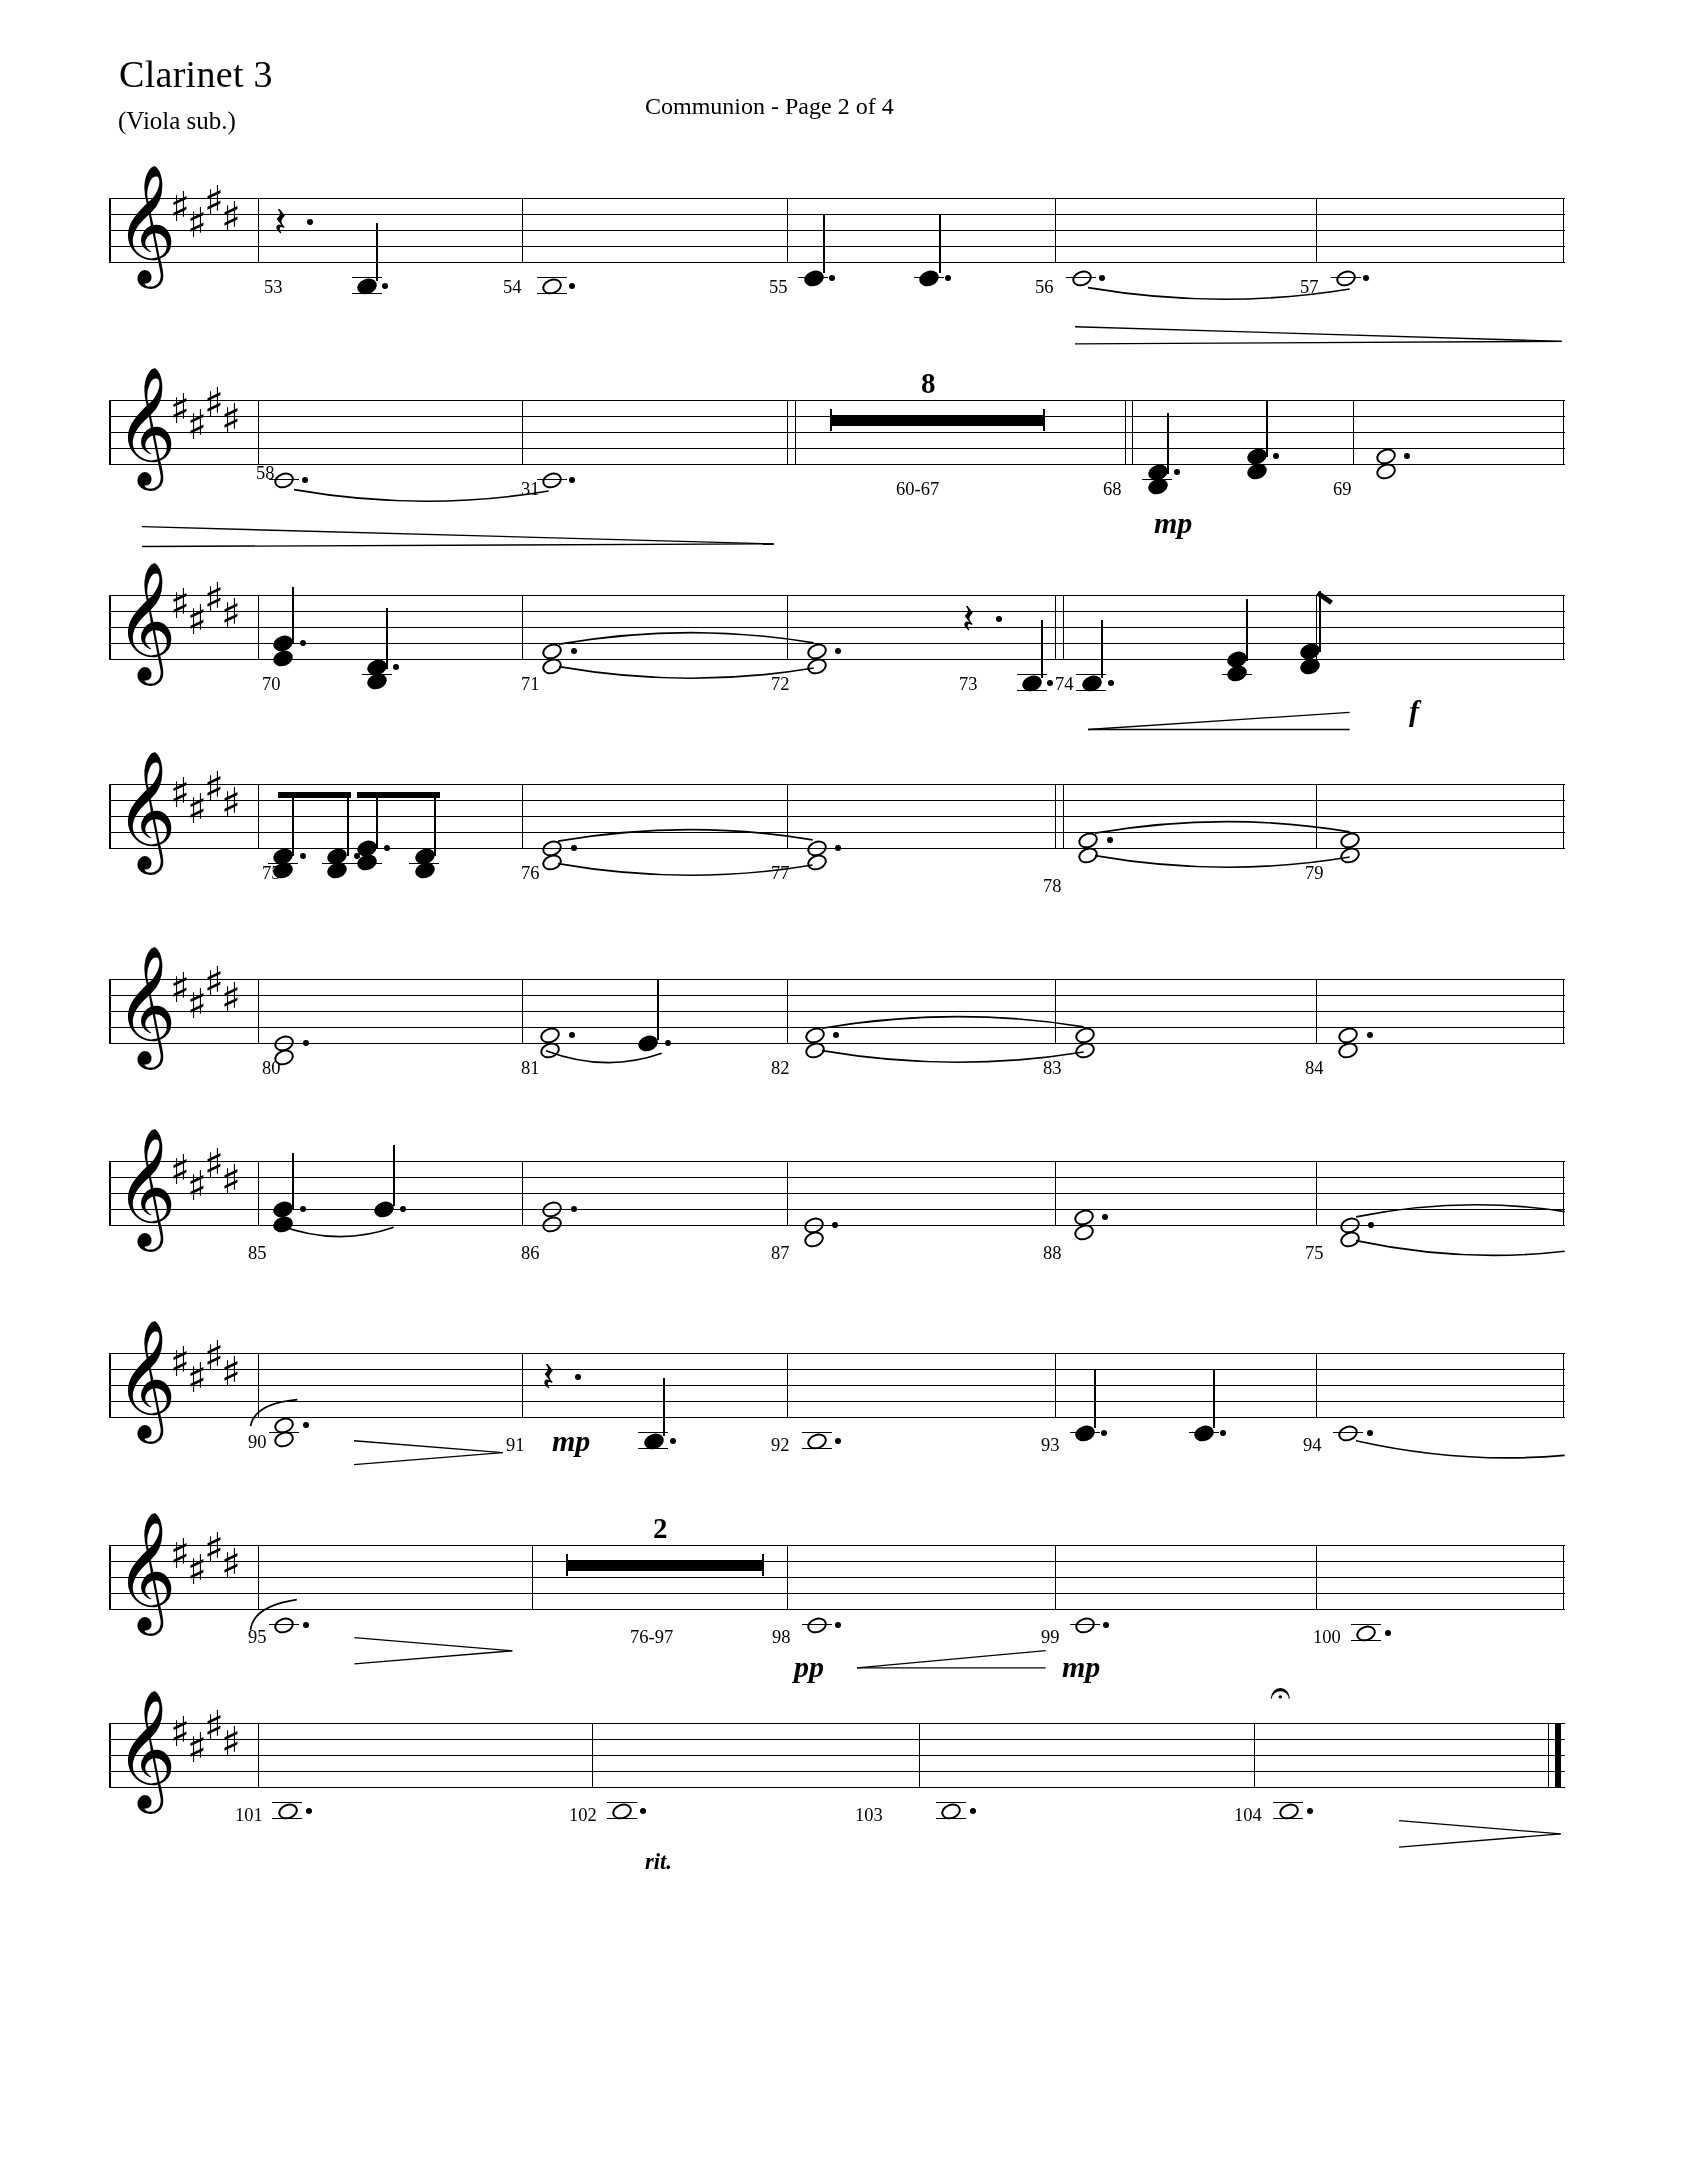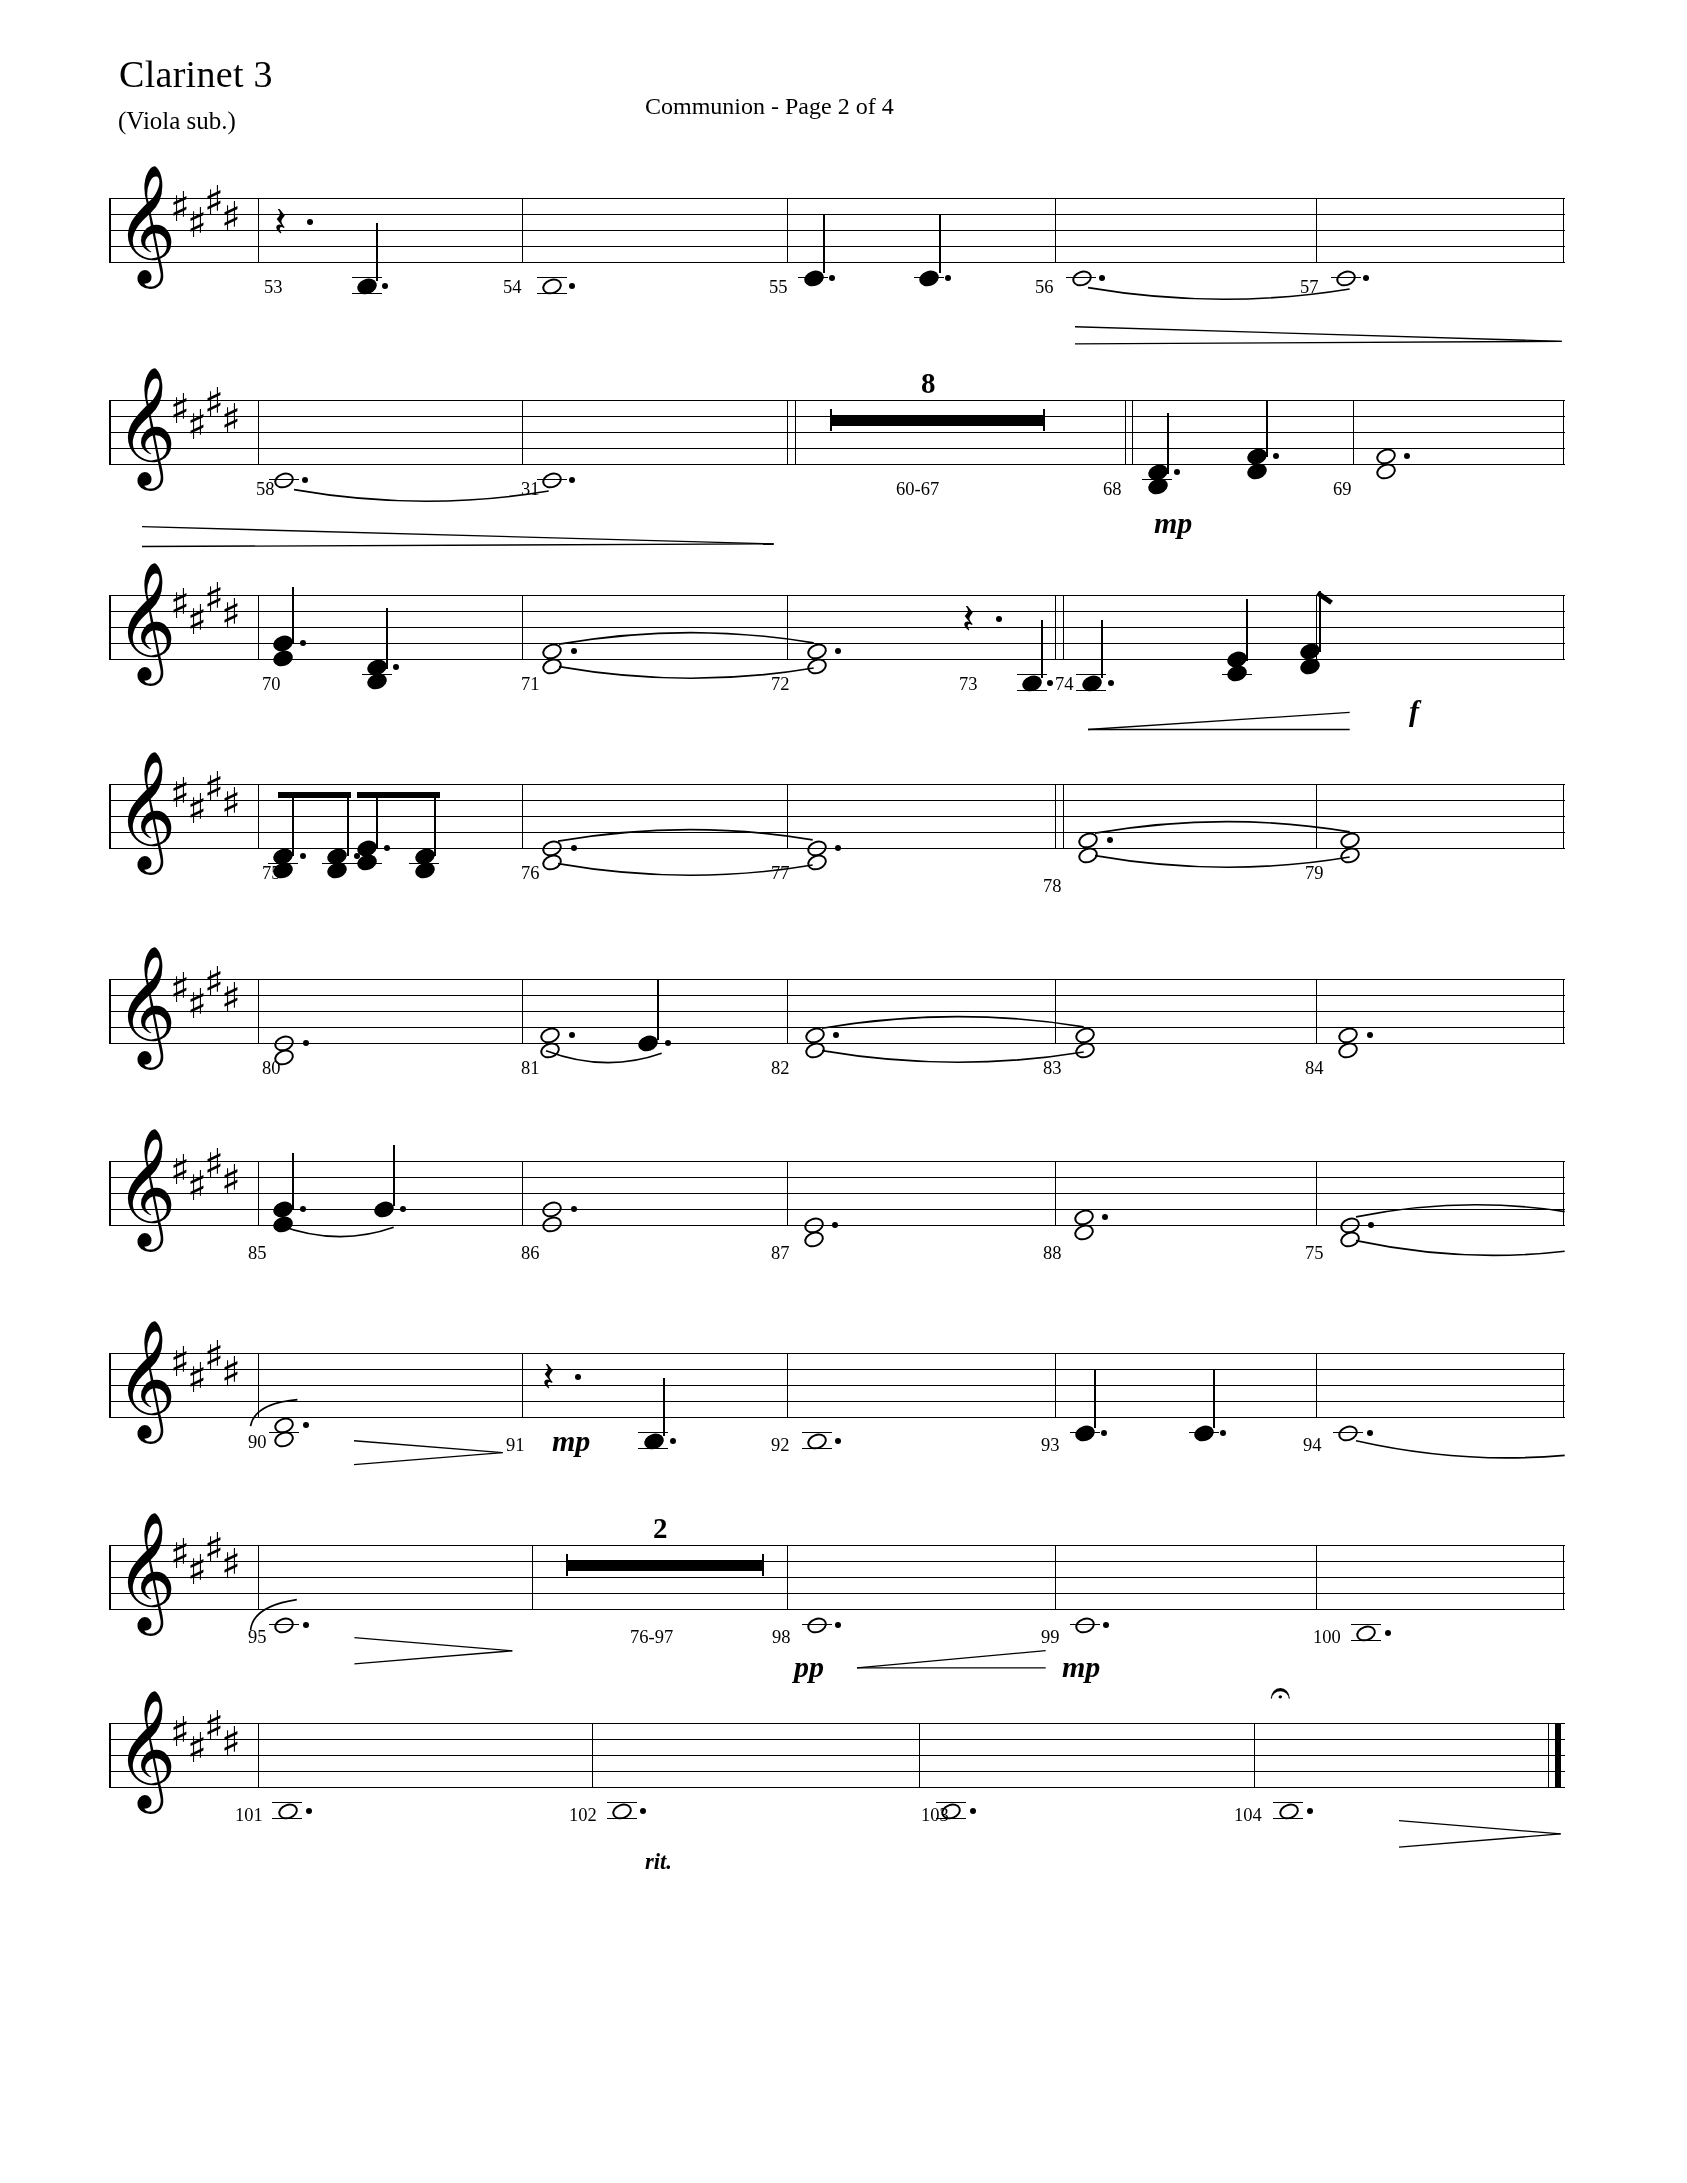--- a/index.html
+++ b/index.html
@@ -363,21 +363,21 @@
       <div class="nh-filled" style="left:1138px; top:49px;"></div>
       <div class="nh-filled" style="left:1138px; top:64px;"></div>
       <div class="stem" style="left:1157px; top:0px; height:57px;"></div>
       <div class="dot" style="left:1164px; top:53px;"></div>
 
       <div class="nh-half" style="left:1267px; top:49px;"></div>
       <div class="nh-half" style="left:1267px; top:64px;"></div>
       <div class="dot" style="left:1295px; top:53px;"></div>
     </div>
 
-    <div class="measnum" style="left:147px; top:79px;">58</div>
+    <div class="measnum" style="left:147px; top:63px;">58</div>
     <div class="measnum" style="left:412px; top:79px;">31</div>
     <div class="measnum" style="left:787px; top:79px;">60-67</div>
     <div class="measnum" style="left:994px; top:79px;">68</div>
     <div class="measnum" style="left:1224px; top:79px;">69</div>
     <div class="dyn" style="left:1045px; top:106px;">mp</div>
   </div>
 
   <div class="system" style="top:595px;">
     <div class="staff">
       <div class="line l0"></div>
@@ -840,19 +840,19 @@
       <div class="fermata" style="left:1161px; top:-49px;">𝄐</div>
 
       <svg class="hairpin" style="left:1290px; top:95px; width:165px; height:26.5px;" viewBox="0 0 250 40" width="165" height="26.5">
         <line x1="0" y1="4" x2="245" y2="24"></line>
         <line x1="0" y1="44" x2="245" y2="24"></line>
       </svg>
     </div>
 
     <div class="measnum" style="left:126px; top:82px;">101</div>
     <div class="measnum" style="left:460px; top:82px;">102</div>
-    <div class="measnum" style="left:812px; top:82px;text-align:center;">103</div>
+    <div class="measnum" style="left:746px; top:82px;text-align:center;">103</div>
     <div class="measnum" style="left:1125px; top:82px;">104</div>
     <div class="tempo-text" style="left:536px; top:126px;">rit.</div>
   </div>
 
 </div>
 
 
 </body></html>

